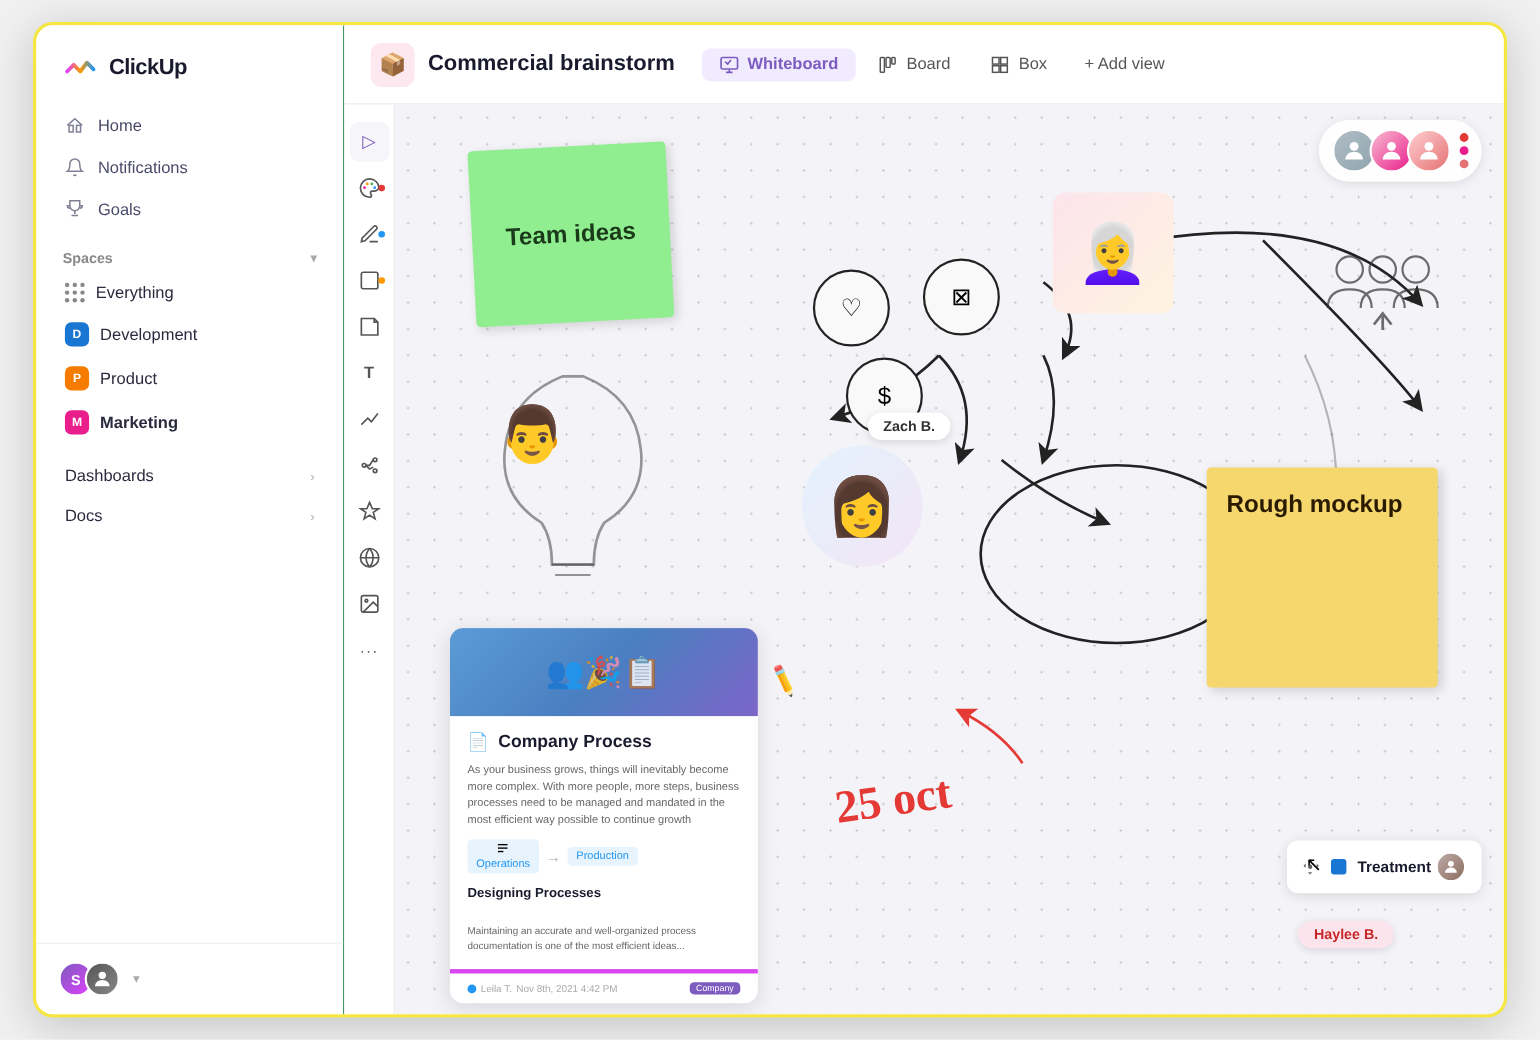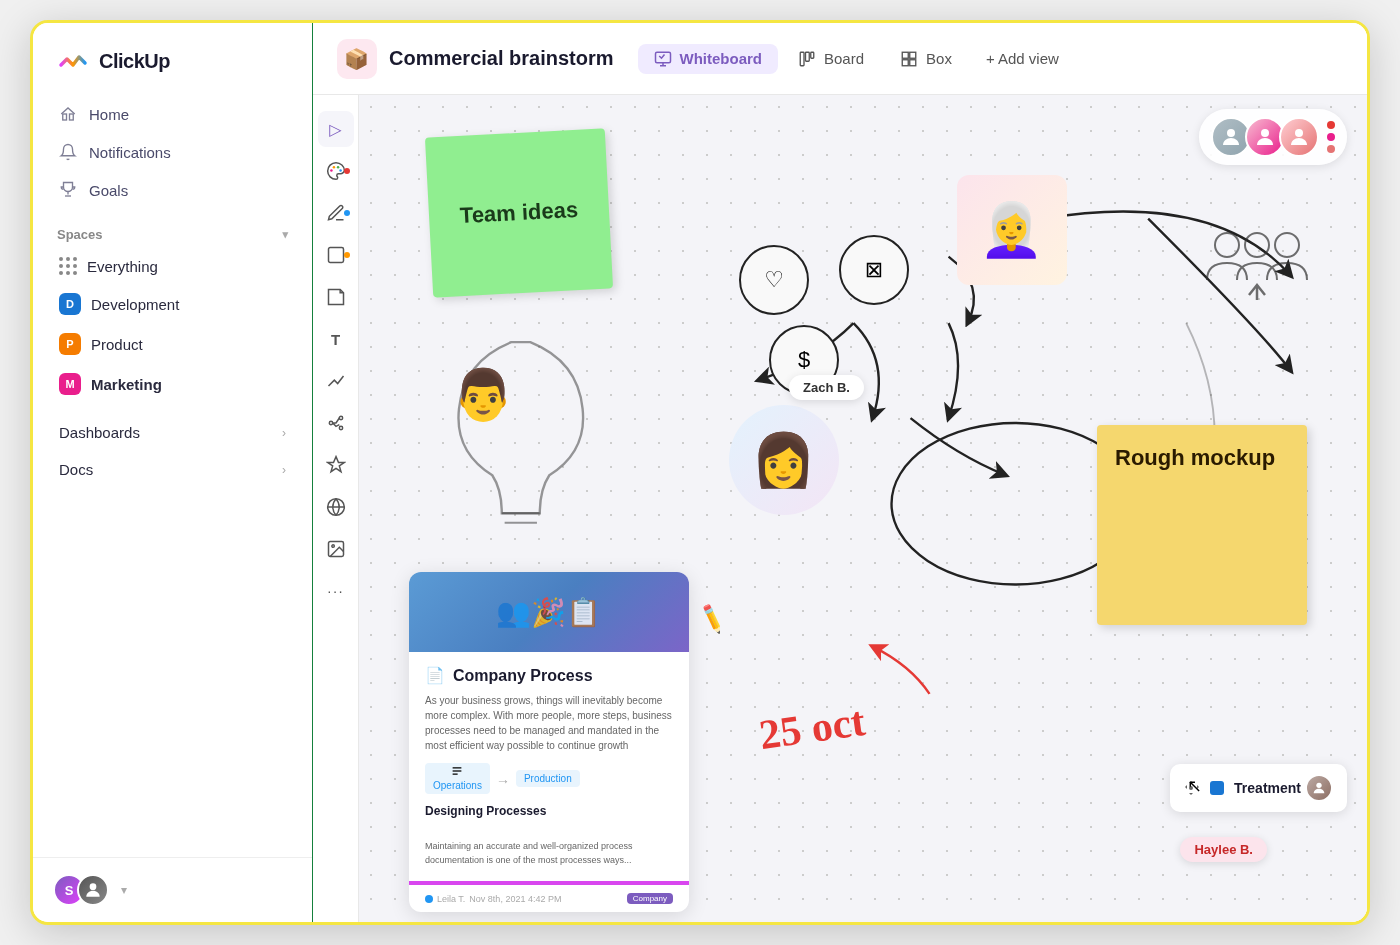--- a/index.html
+++ b/index.html
@@ -903,21 +903,21 @@
                     <rect x="1" y="12" width="8" height="2"></rect>
                   </svg>
                 <span>Operations</span>
               </span>
               <span class="wb-workflow-arrow">→</span>
               <span class="wb-workflow-tag">
                 <span>Production</span>
               </span>
             </div>
             <div class="wb-doc-subtitle">Designing Processes</div>
-            <div class="wb-doc-subtext">Maintaining an accurate and well-organized process documentation is one of the most processes ways...</div>
+            <div class="wb-doc-subtext">Maintaining an accurate and well-organized process documentation is one of the most efficient ideas...</div>
           </div>
           <div class="wb-doc-footer">
             <div class="wb-doc-footer-info">
               <div class="wb-footer-dot"></div>
               <span>Leila T.</span>
               <span>Nov 8th, 2021 4:42 PM</span>
             </div>
             <span class="wb-footer-badge">Company</span>
           </div>
         </div>

